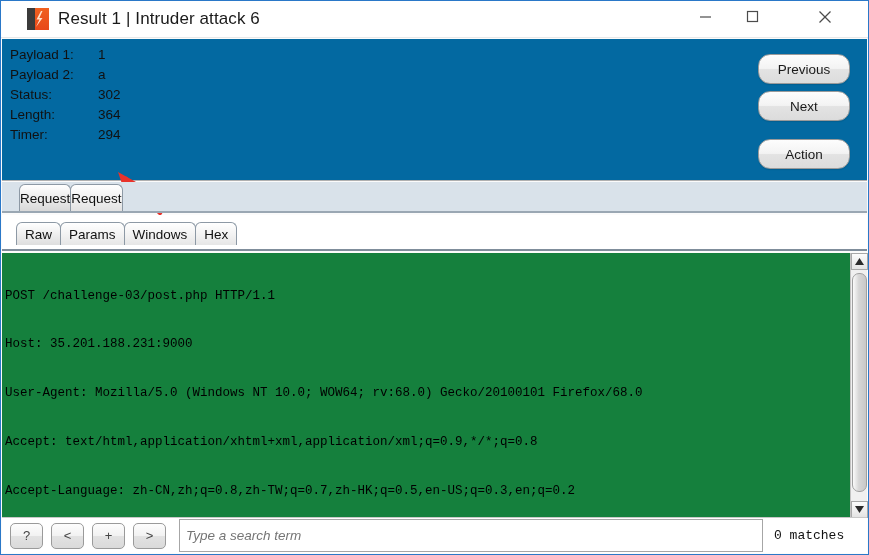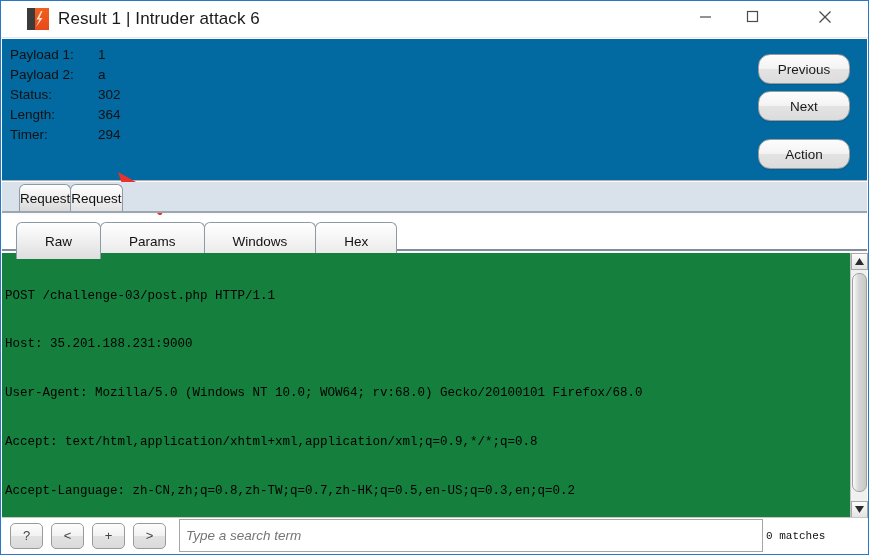--- a/index.html
+++ b/index.html
@@ -125,22 +125,22 @@
 
   
   #subtab-outer {
     position: absolute; left: 1px; top: 214px;
     width: 865px; height: 36px;
     background: #ffffff;
     border-bottom: 2px solid #7f8d9b;
   }
   #subtabs { position: absolute; left: 14px; top: 7px; display: flex; }
   .stab {
-    height: 37px;
-    padding: 0 28px;
+    height: 23px;
+    padding: 0 8px;
     display: flex; align-items: center;
     font-size: 13.5px; color: #111;
     border: 1px solid #8d99a5;
     border-bottom: none;
     border-radius: 6px 6px 0 0;
     background: linear-gradient(180deg,#ffffff 0%, #f2f2f2 55%, #e6e6e6 100%);
     margin-right: -1px;
   }
   .stab.active {
     background: linear-gradient(180deg,#ffffff 0%, #efefef 50%, #dedede 100%);
@@ -217,23 +217,23 @@
     border: 1px solid #a6a6a6;
     background: #ffffff;
     font-family: "Liberation Sans", sans-serif;
     font-size: 13.5px;
     font-style: italic;
     color: #8a8a8a;
     padding: 0 6px;
     outline: none;
   }
   #match-count {
-    margin-left: 3px;
+    margin-left: 11px;
     font-family: "Liberation Mono", monospace;
-    font-size: 11px;
+    font-size: 13px;
     color: #111;
     white-space: nowrap;
   }
 
   
   #watermark {
     position: absolute; left: 612px; top: 521px;
     font-family: "Liberation Sans", sans-serif;
     font-size: 16px;
     color: #e9e9e9;

